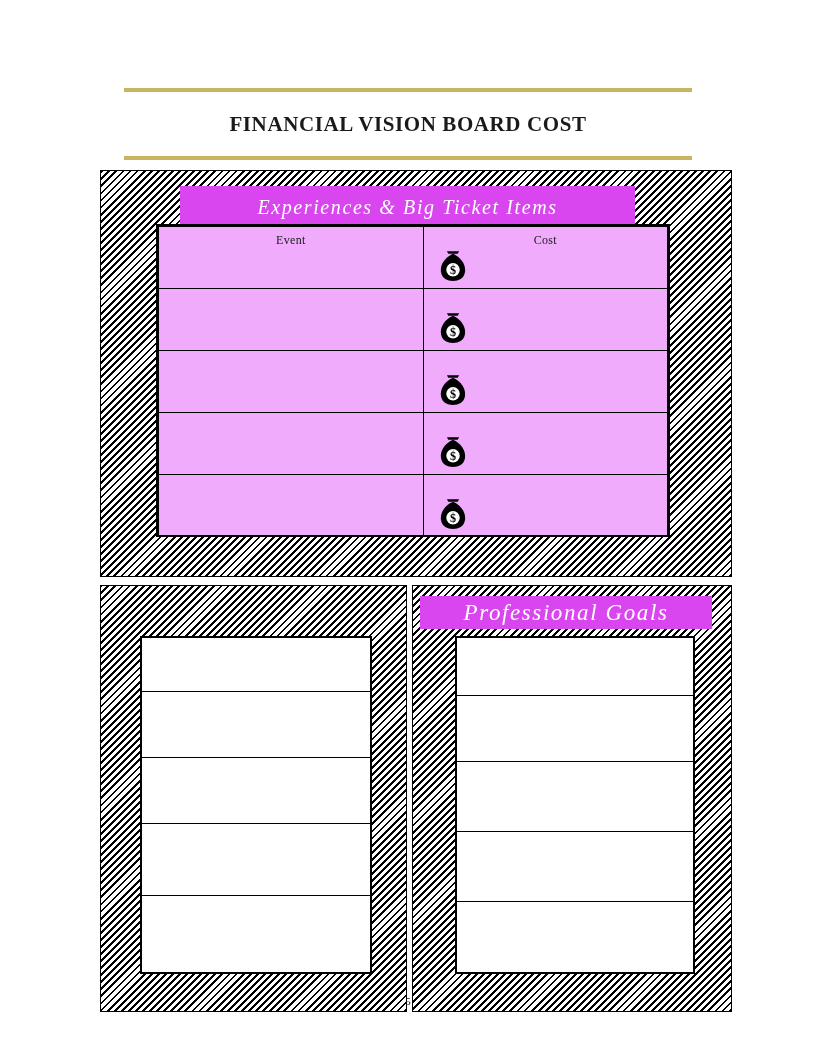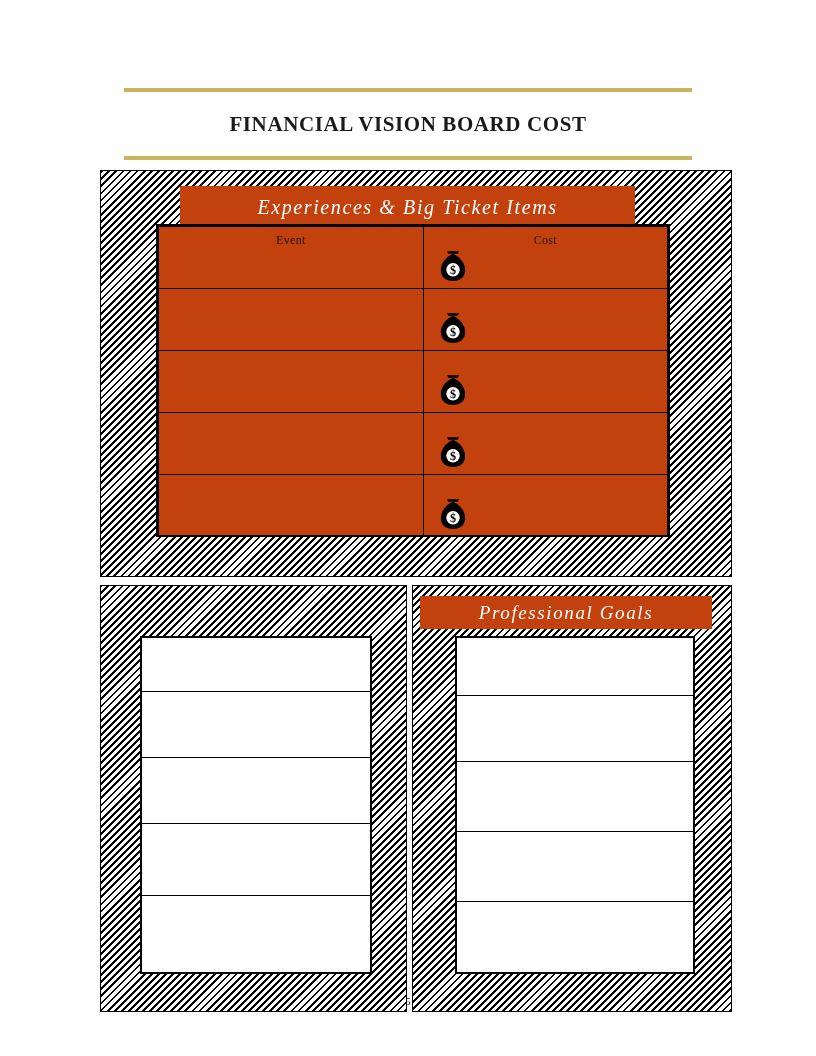--- a/index.html
+++ b/index.html
@@ -73,21 +73,21 @@
   #hatch-right {
     left: 412px;
     top: 585px;
     width: 318px;
     height: 425px;
   }
 
   
   .section-bar {
     position: absolute;
-    background: #c2410c;
+    background: #d946ef;
     color: #ffffff;
     display: flex;
     align-items: center;
     justify-content: center;
     font-family: "Liberation Serif", serif;
     font-style: italic;
     font-size: 19px;
     letter-spacing: 1.6px;
     white-space: nowrap;
   }
@@ -104,27 +104,27 @@
     top: 596px;
     width: 272px;
     height: 33px;
     font-size: 17px;
   }
   #bar-professional {
     left: 420px;
     top: 596px;
     width: 292px;
     height: 33px;
-    font-size: 19px;
+    font-size: 23px;
   }
 
   
   .table-wrap {
     position: absolute;
-    background: #c2410c;
+    background: #f0abfc;
     border: 2px solid #000000;
     box-sizing: border-box;
   }
   #table-experiences {
     left: 156px;
     top: 224px;
     width: 514px;
     height: 313px;
   }
   table.grid {

